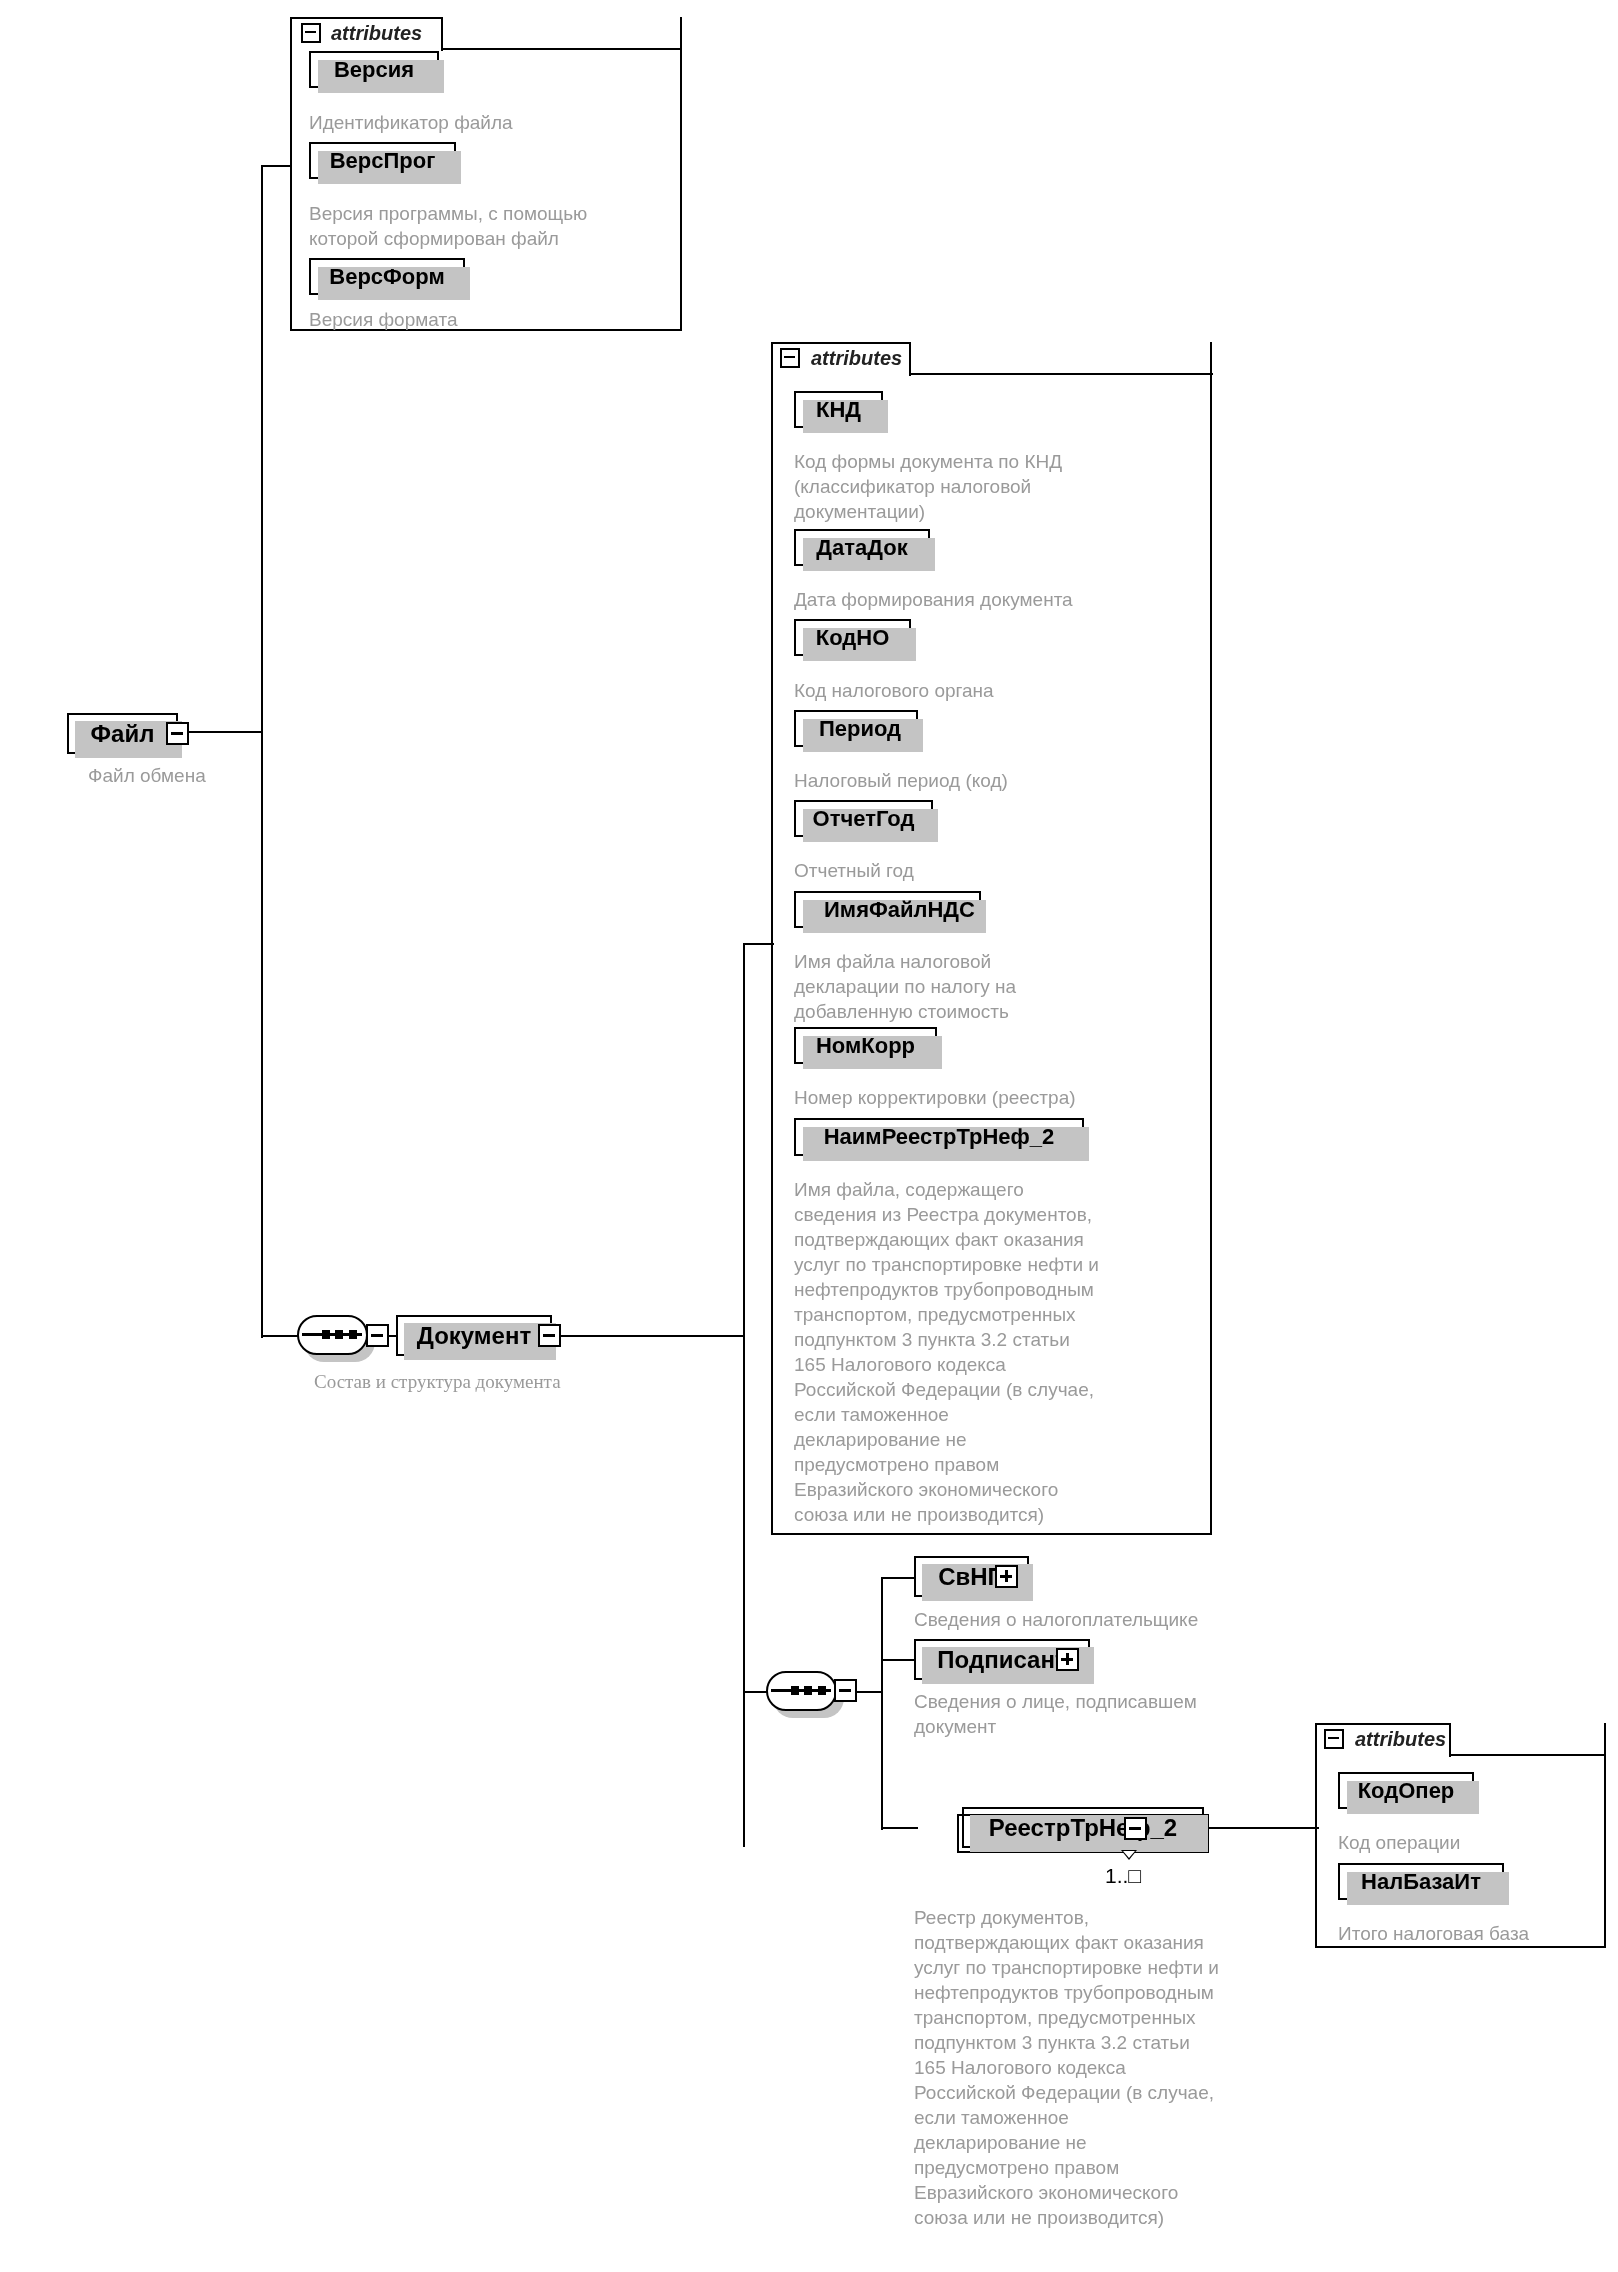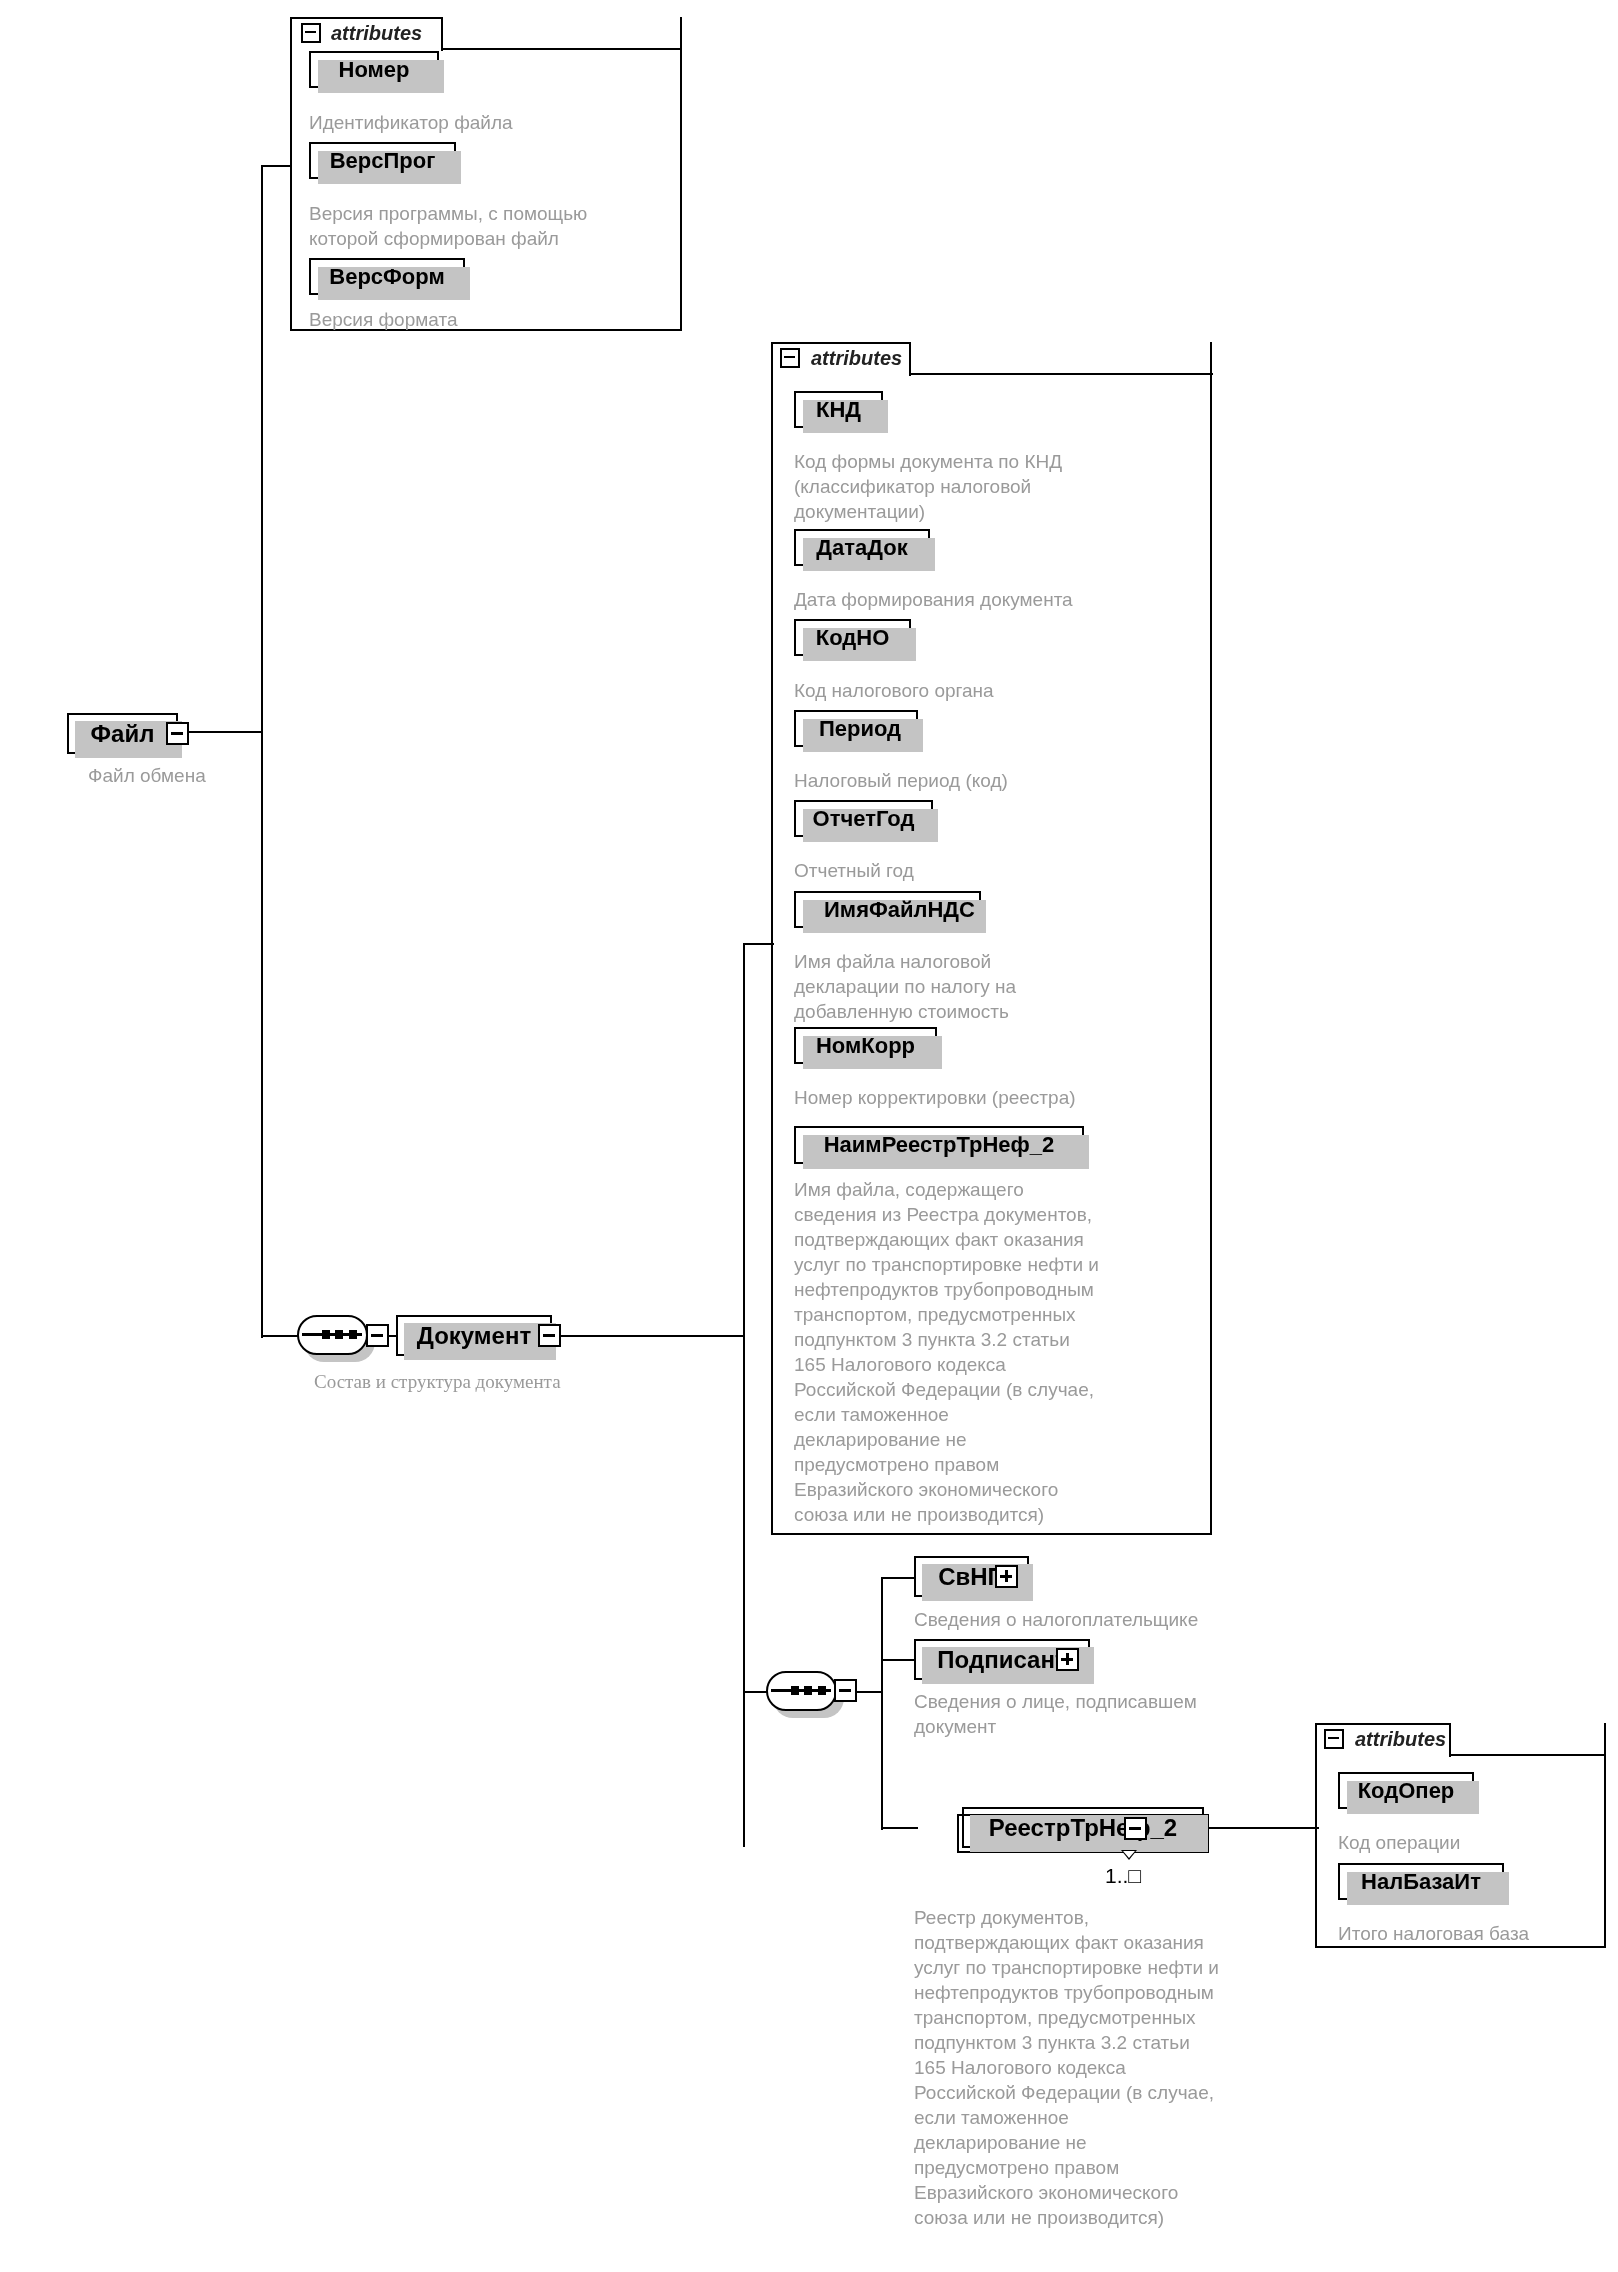--- a/index.html
+++ b/index.html
@@ -241,21 +241,21 @@
 
   <div class="attrbox" style="left:290px;top:17px;width:392px;height:314px;">
     <div class="tab" style="width:153px;"></div>
     <div class="toprule" style="left:151px;width:241px;"></div>
     <div class="frame"></div>
     <div class="minusbox" style="left:10.7px;top:6.1px;"></div>
     <div class="tablabel" style="left:41px;">attributes</div>
   </div>
 
   <div class="attr-chip" style="left:309px;top:51px;width:130px;height:37px;">
-    <span>Номер</span>
+    <span>Версия</span>
   </div>
   <div class="desc" style="left:309px;top:110px;width:360px;">Идентификатор файла</div>
 
   <div class="attr-chip" style="left:309px;top:142px;width:147px;height:37px;">
     <span>ВерсПрог</span>
   </div>
   <div class="desc" style="left:309px;top:201px;width:368px;">Версия программы, с помощью
 которой сформирован файл</div>
 
   <div class="attr-chip" style="left:309px;top:258px;width:156px;height:37px;">
@@ -330,21 +330,21 @@
   </div>
   <div class="desc" style="left:794px;top:949px;width:399px;">Имя файла налоговой
 декларации по налогу на
 добавленную стоимость</div>
 
   <div class="attr-chip" style="left:794px;top:1027px;width:143px;height:37px;">
     <span>НомКорр</span>
   </div>
   <div class="desc" style="left:794px;top:1085px;width:414px;">Номер корректировки (реестра)</div>
 
-  <div class="attr-chip" style="left:794px;top:1118px;width:290px;height:38px;margin-top:8px;">
+  <div class="attr-chip" style="left:794px;top:1118px;width:290px;height:38px;">
     <span>НаимРеестрТрНеф_2</span>
   </div>
   <div class="desc" style="left:794px;top:1177px;width:406px;">Имя файла, содержащего
 сведения из Реестра документов,
 подтверждающих факт оказания
 услуг по транспортировке нефти и
 нефтепродуктов трубопроводным
 транспортом, предусмотренных
 подпунктом 3 пункта 3.2 статьи
 165 Налогового кодекса

